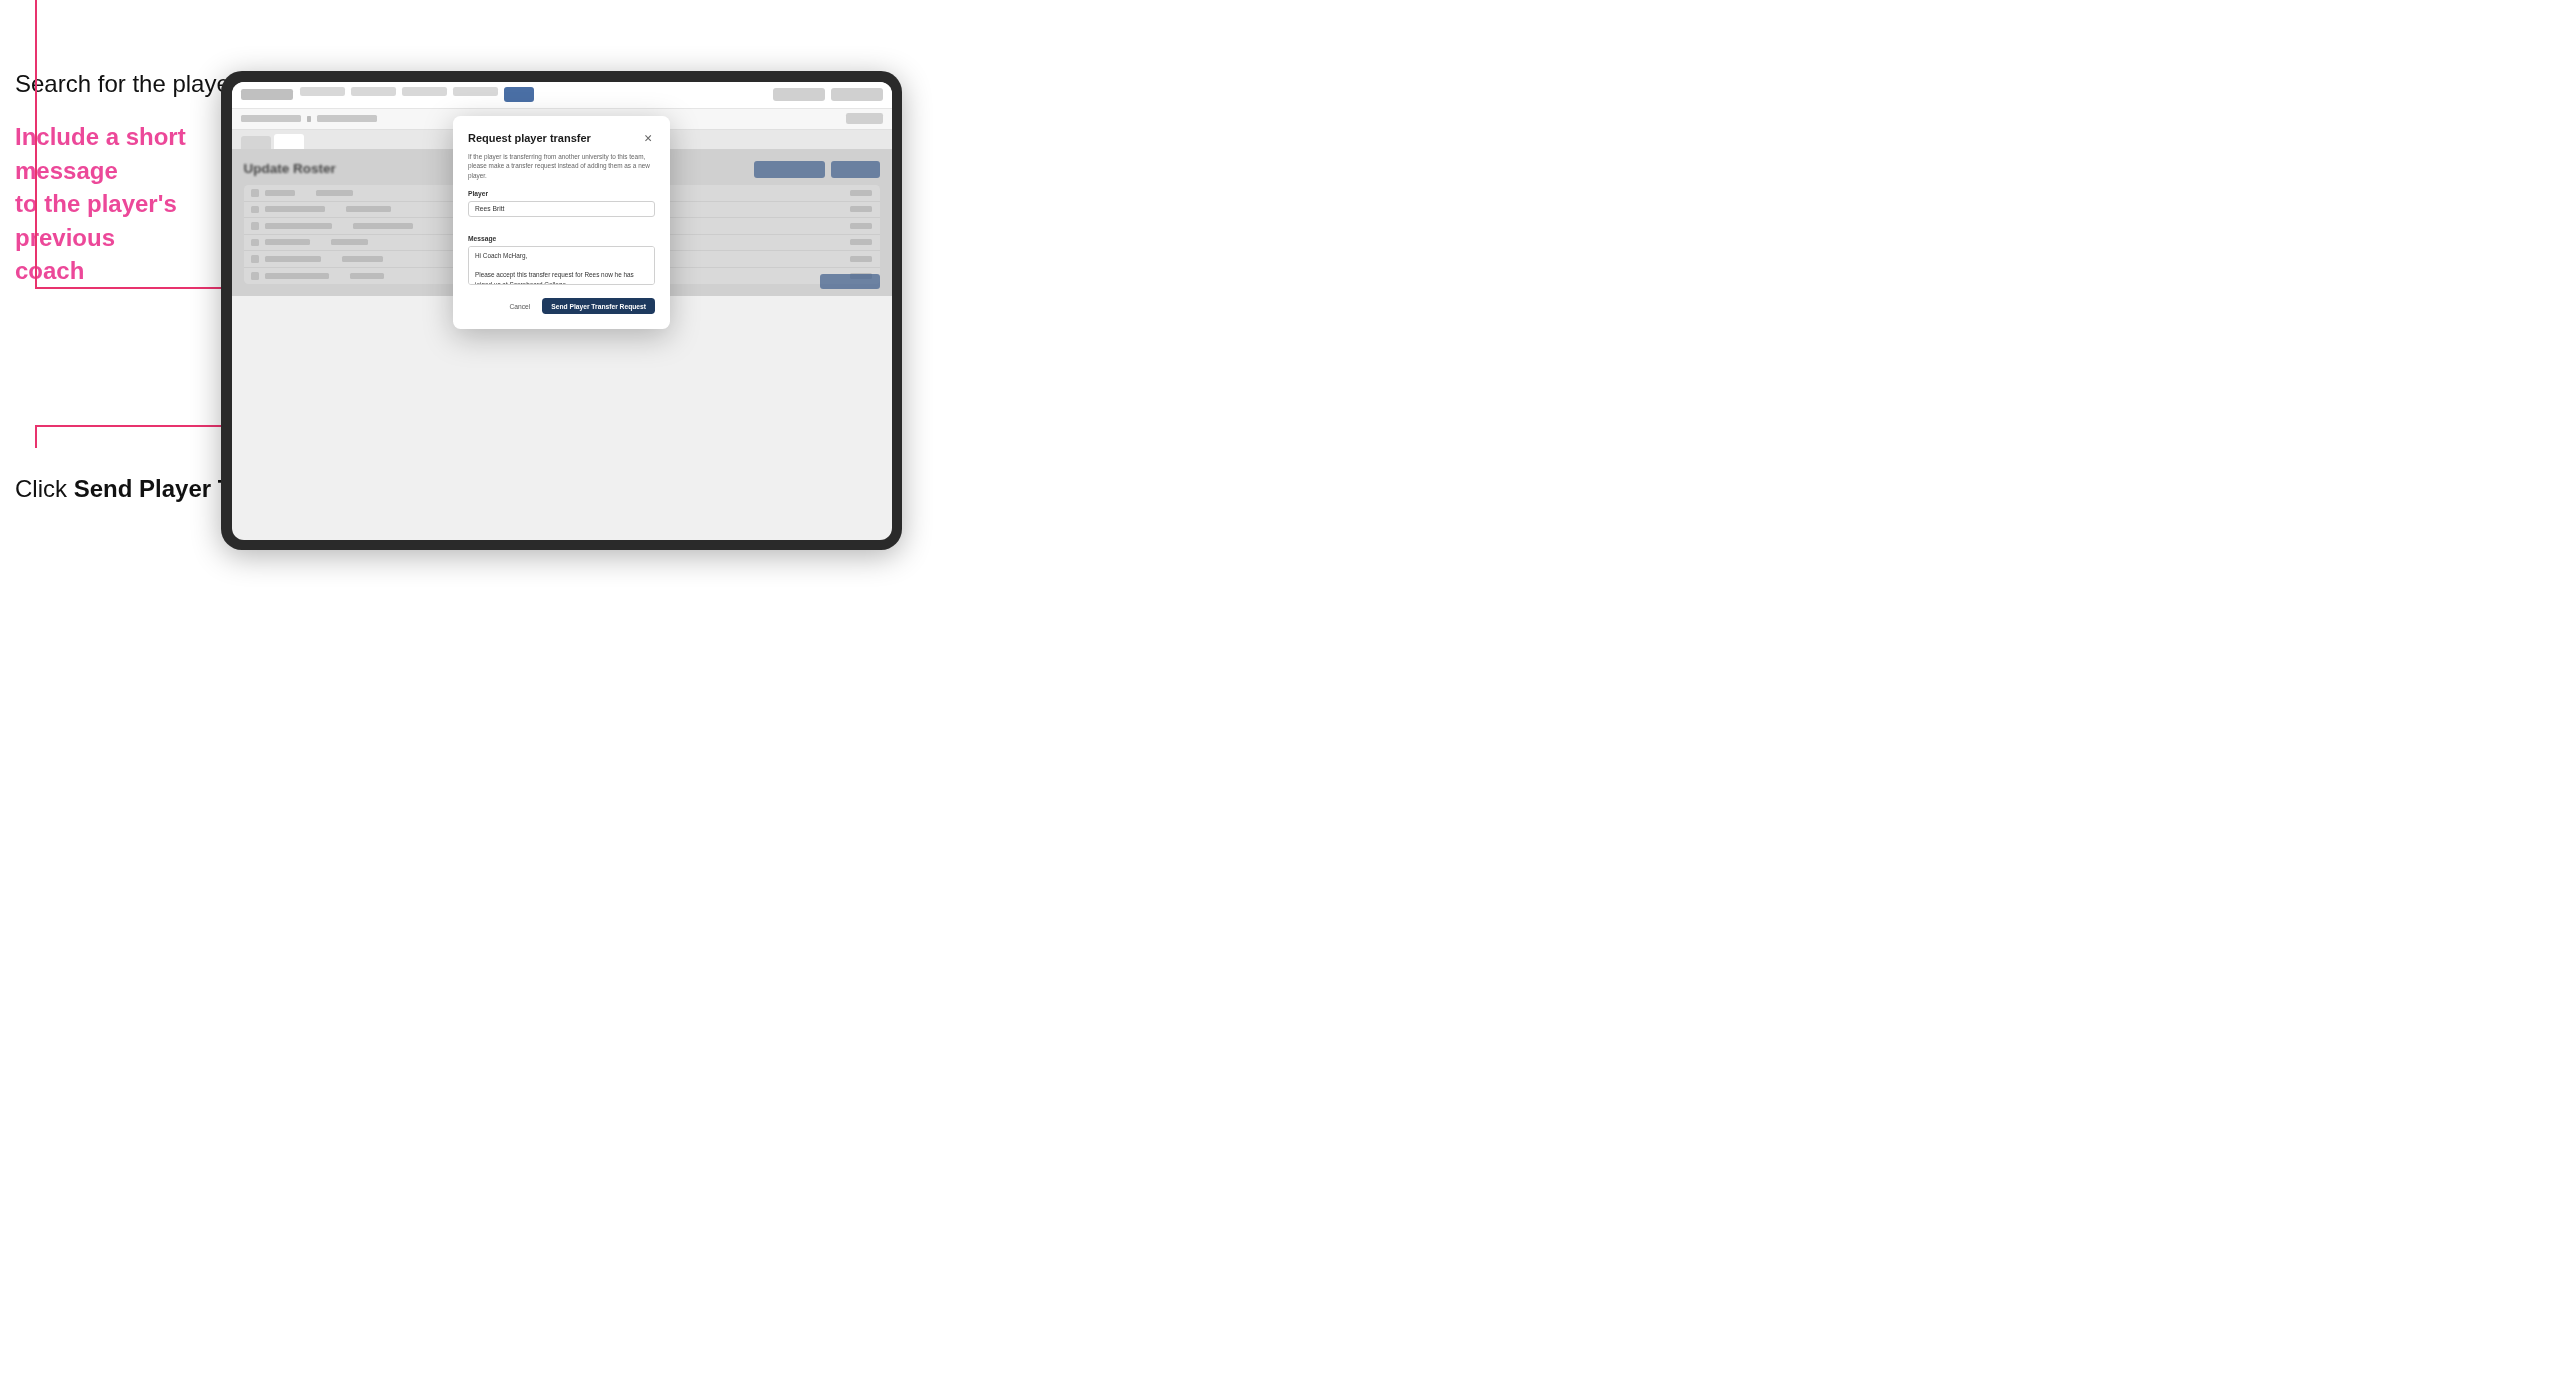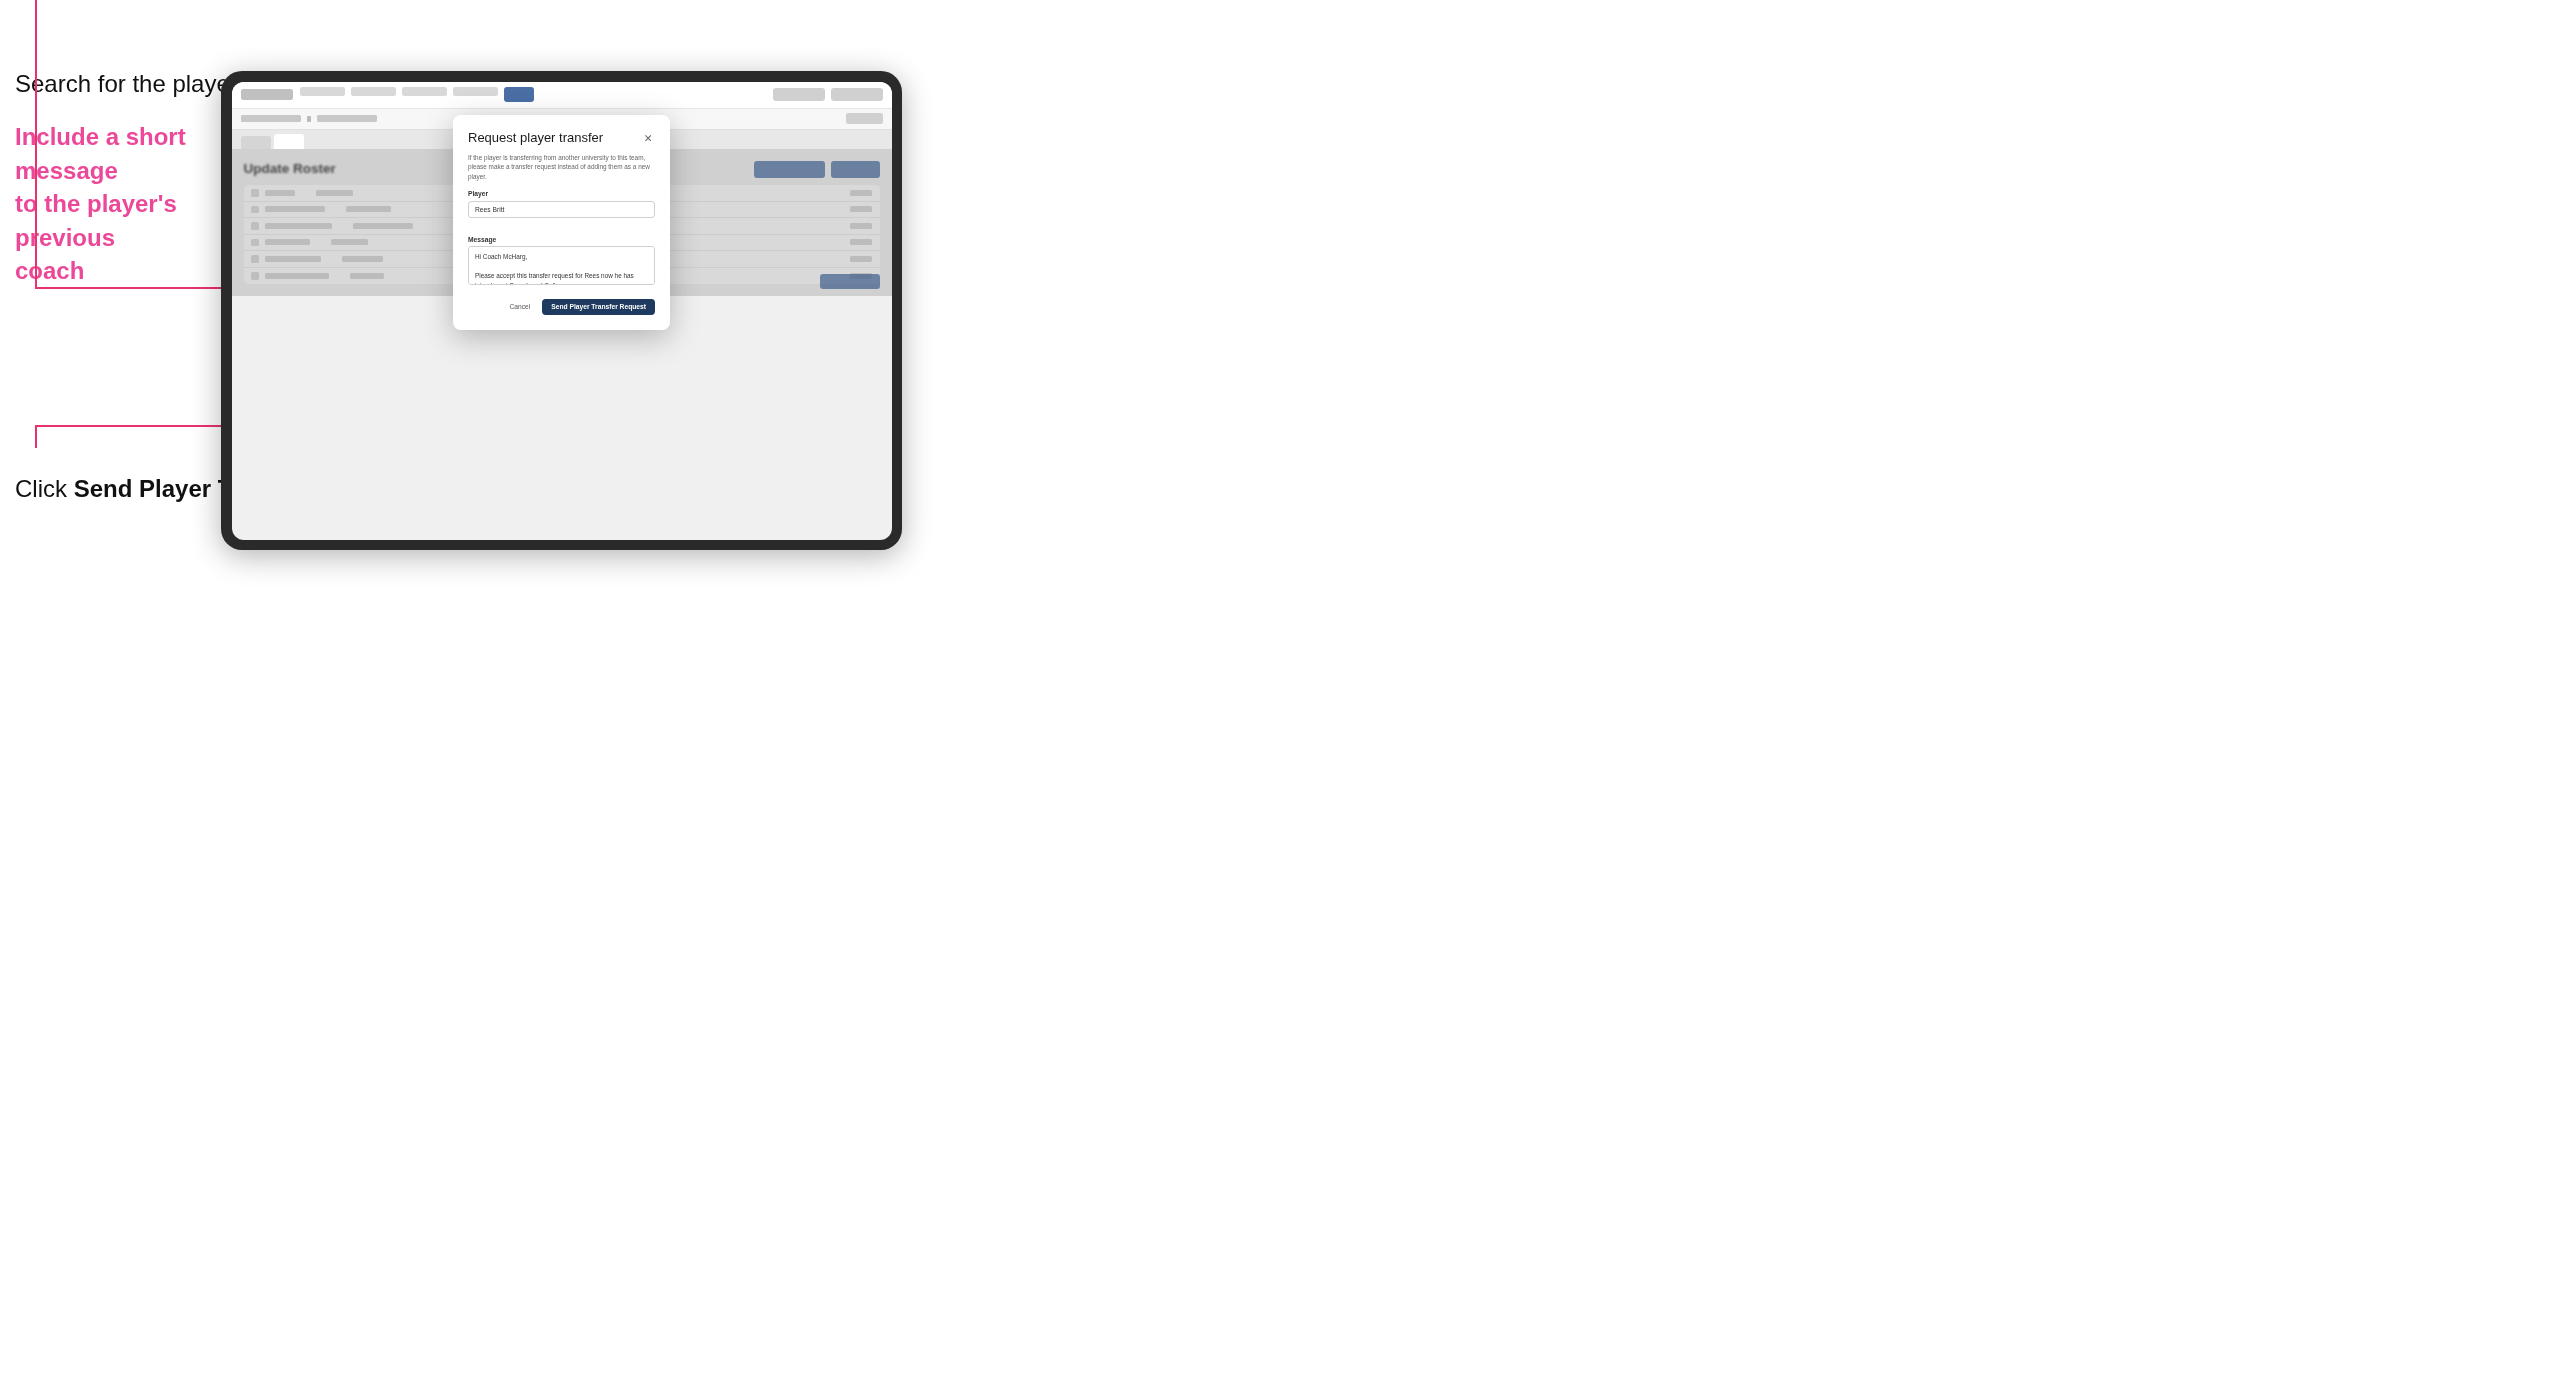--- a/index.html
+++ b/index.html
@@ -351,22 +351,22 @@
     }
 
     .modal-header {
       display: flex;
       justify-content: space-between;
       align-items: center;
       margin-bottom: 7.5px;
     }
 
     .modal-title {
-      font-size: 13px;
-      font-weight: 400;
+      font-size: 11px;
+      font-weight: 700;
       color: #1a1a1a;
     }
 
     .modal-close {
       width: 13.5px;
       height: 13.5px;
       display: flex;
       align-items: center;
       justify-content: center;
       cursor: pointer;

